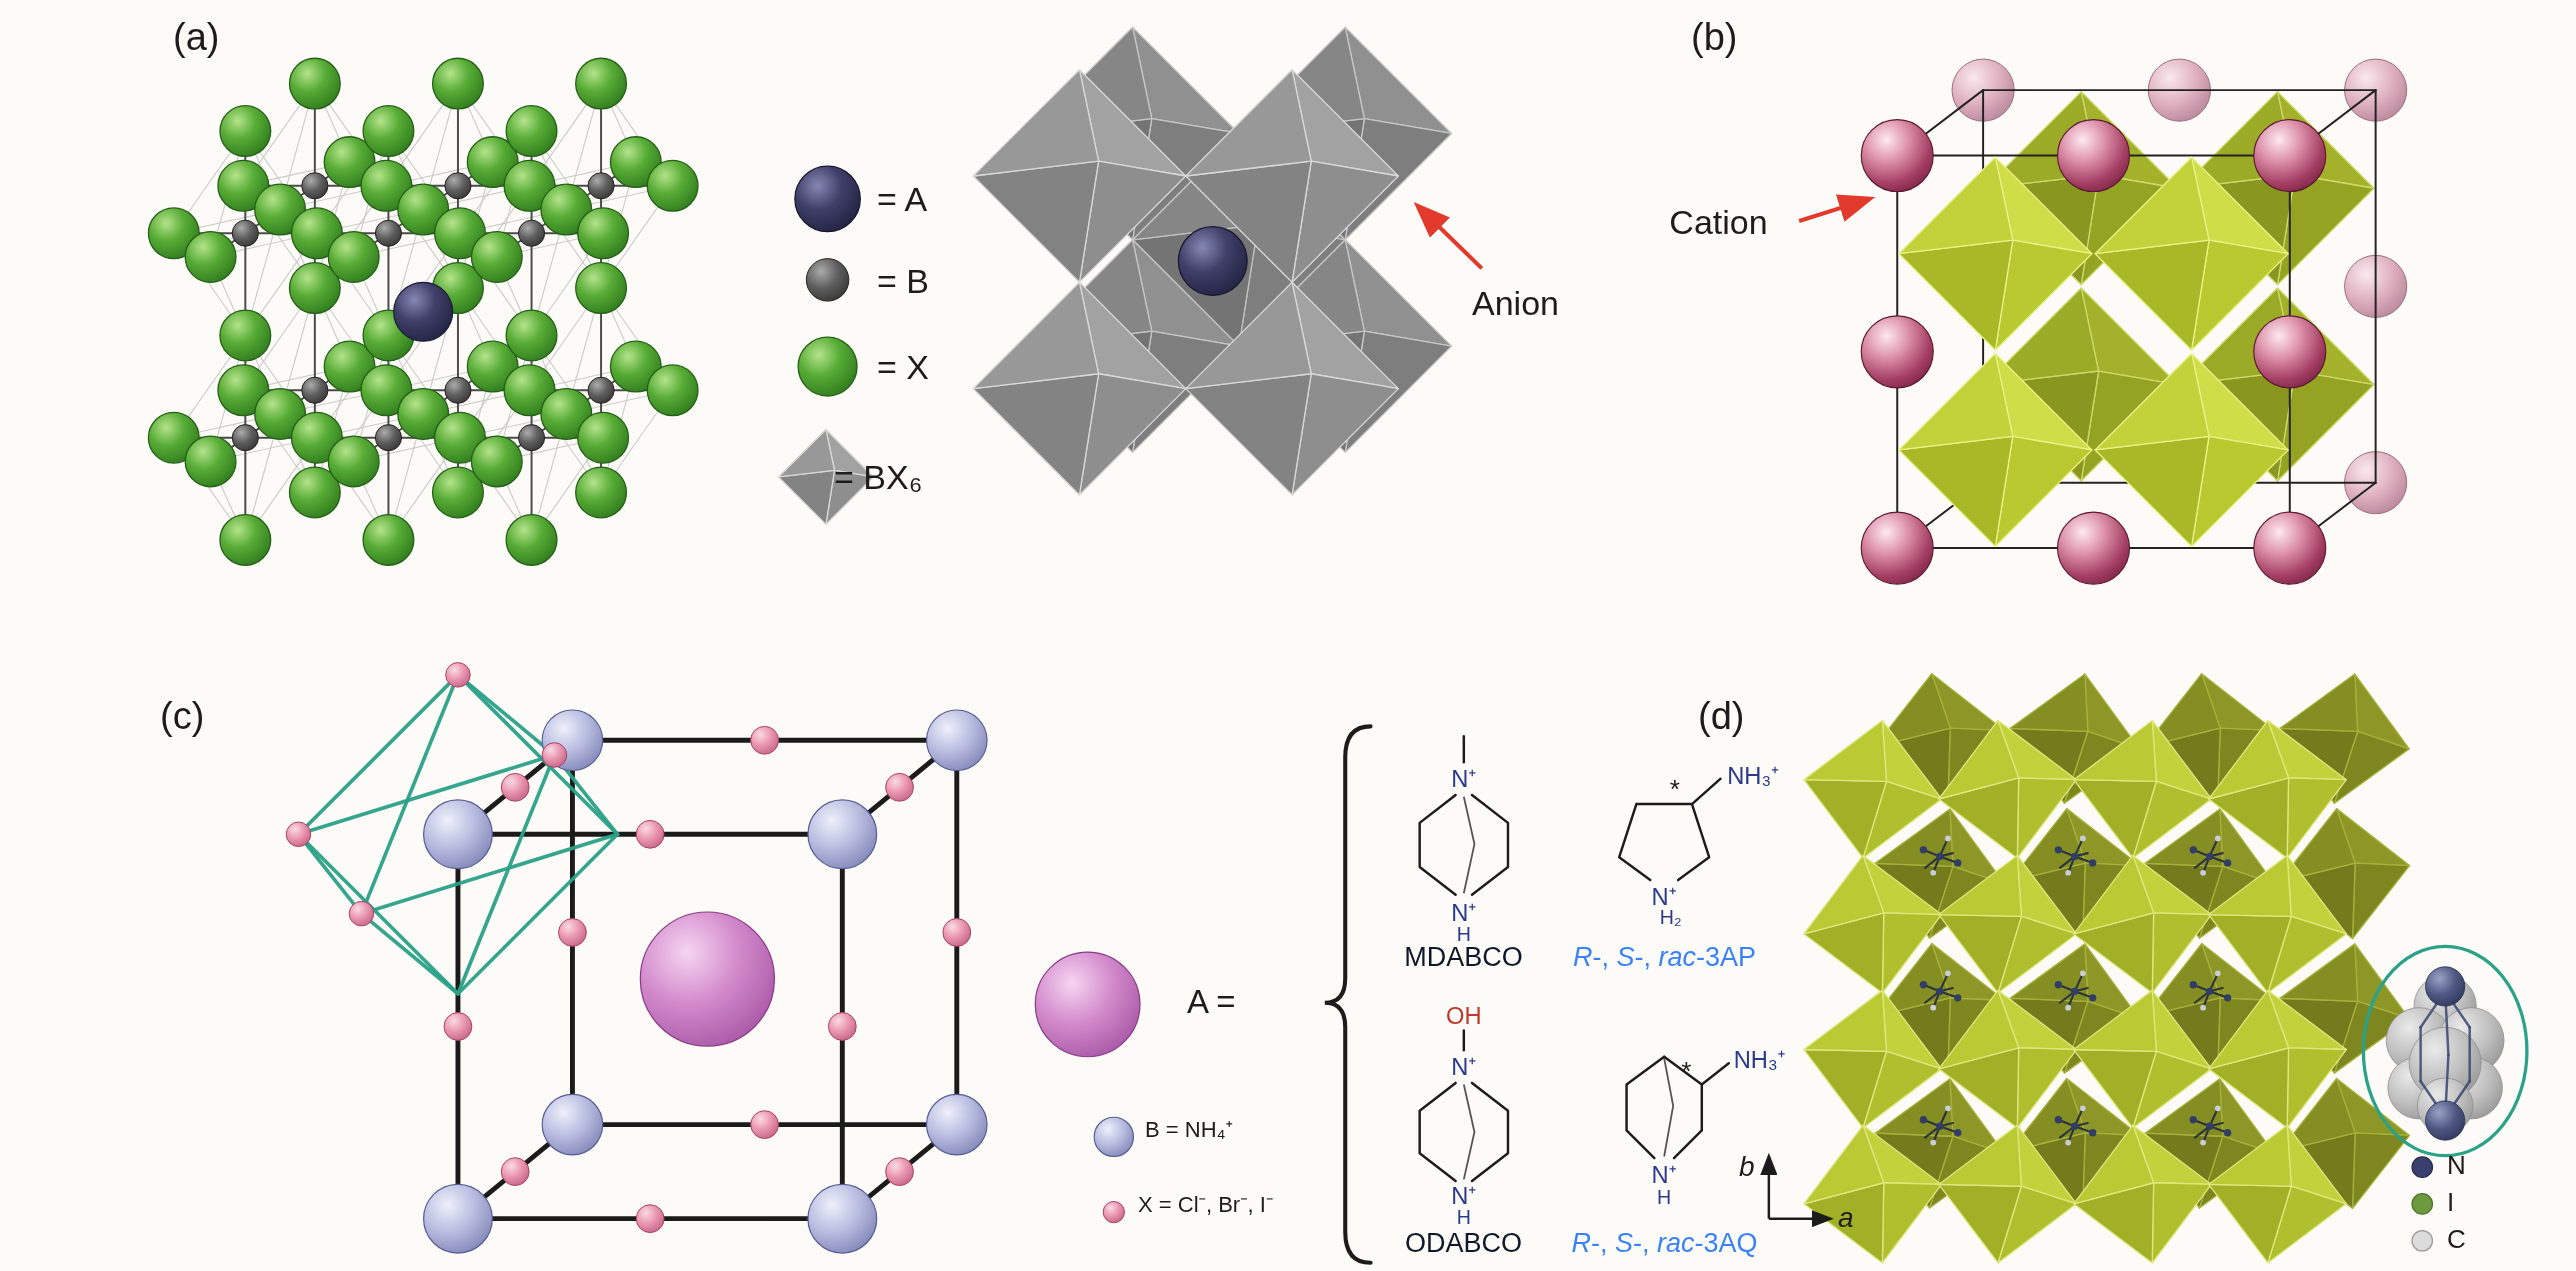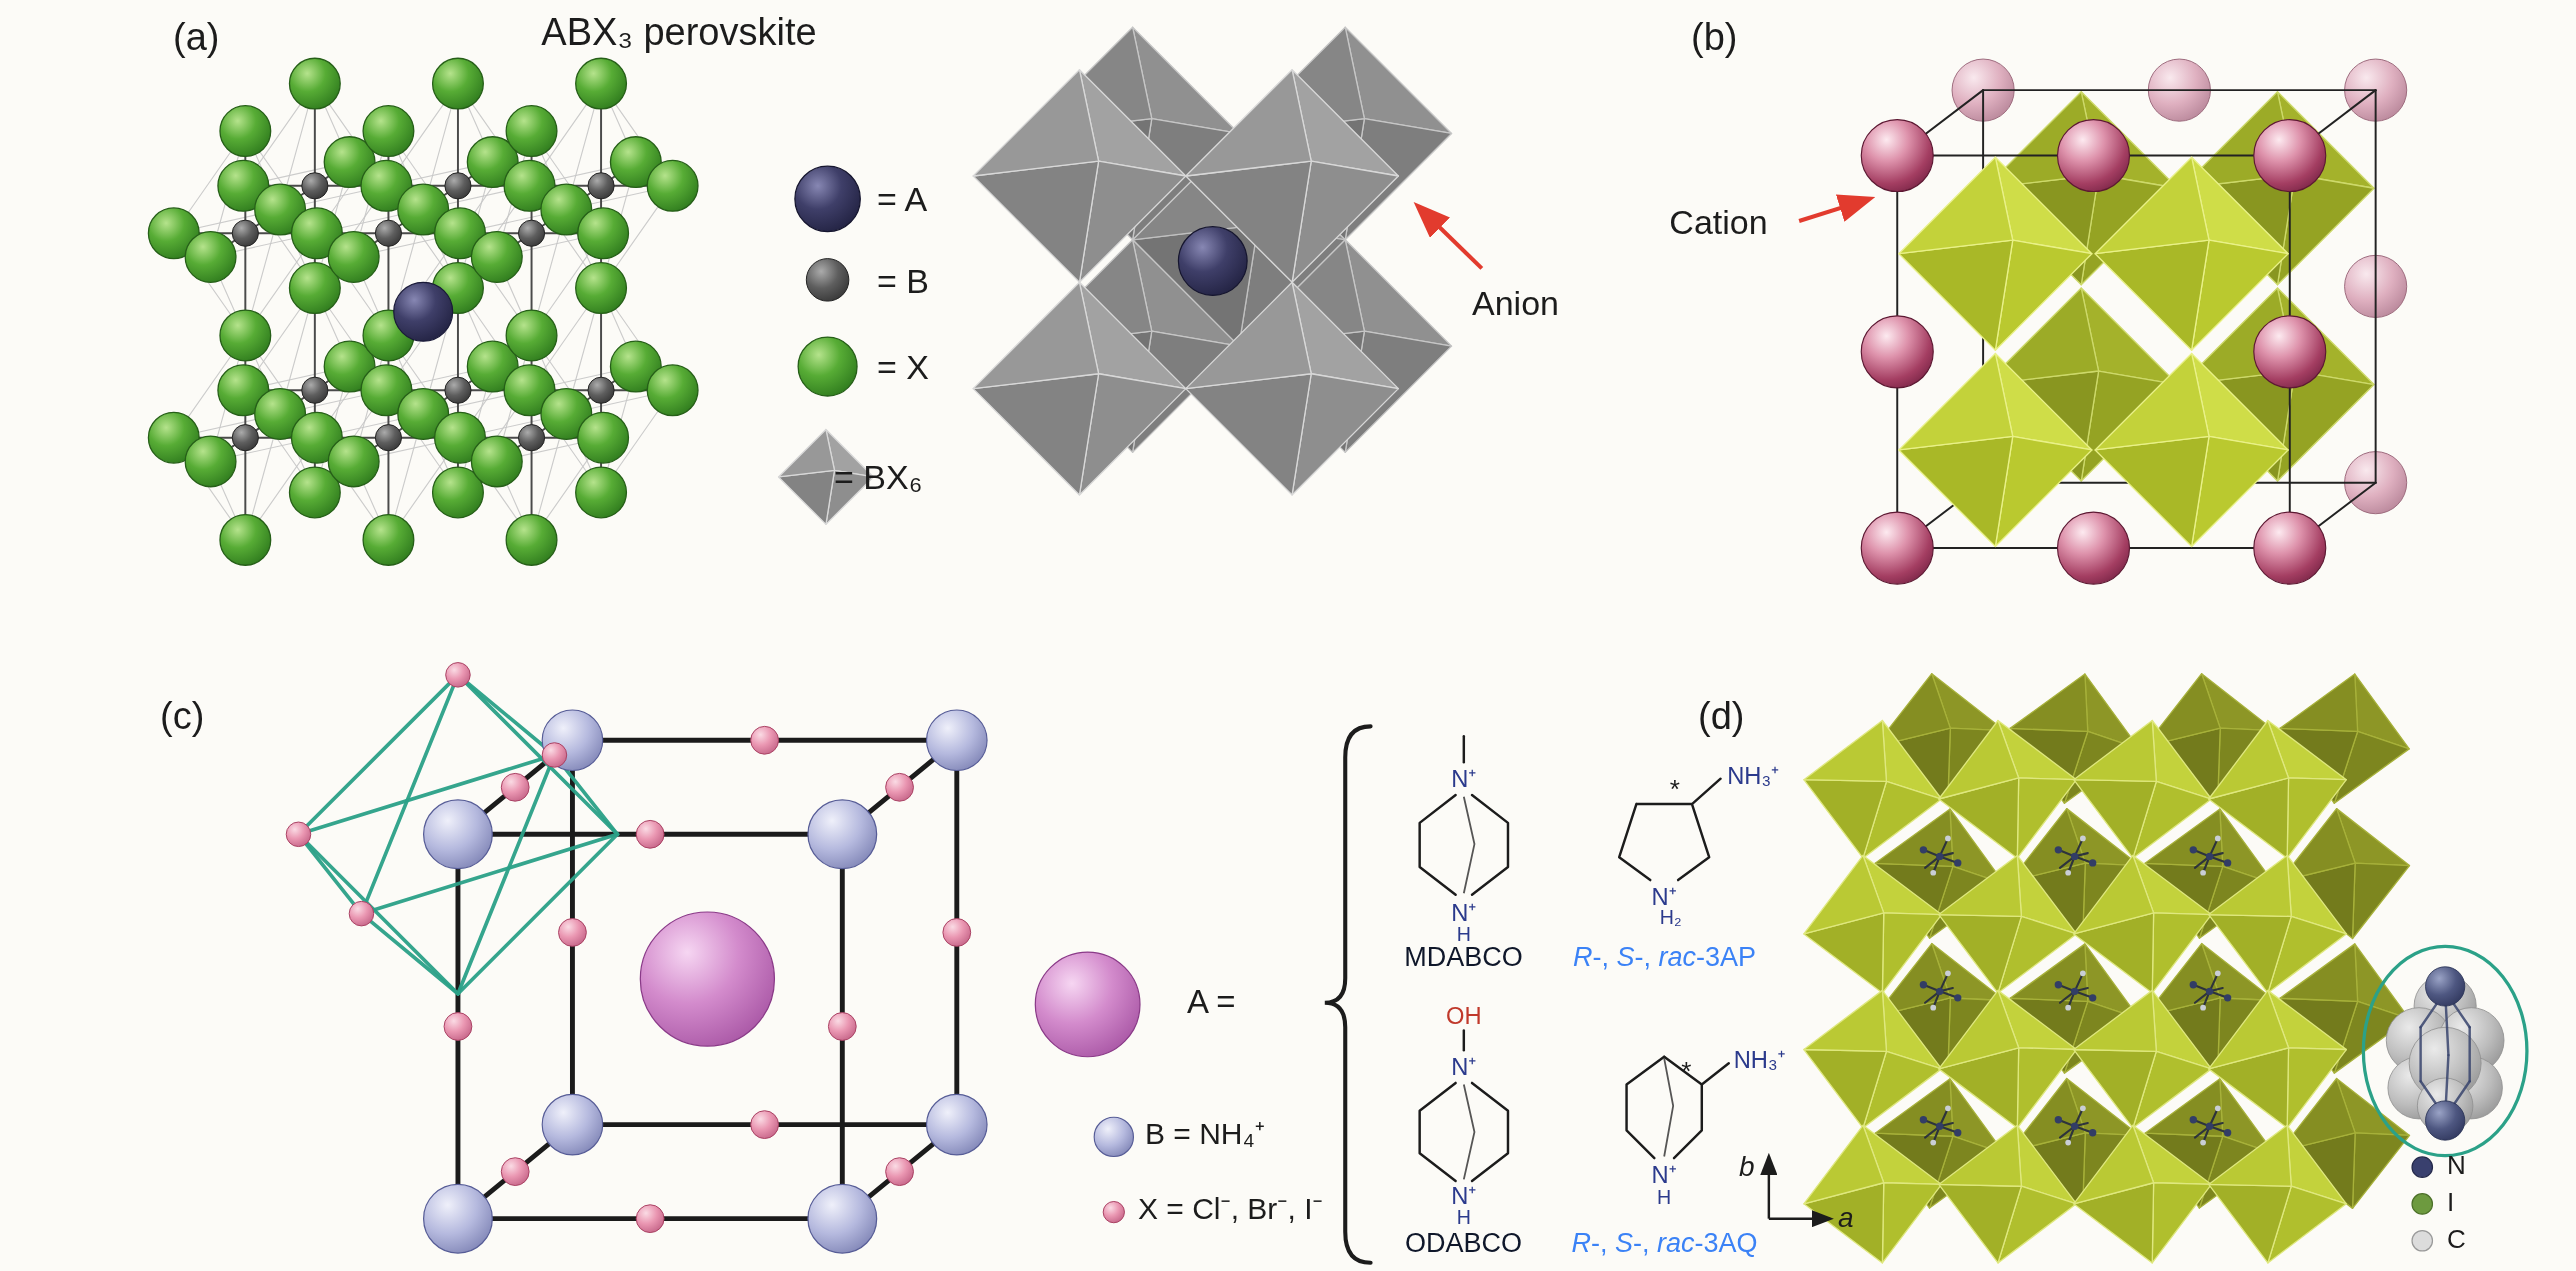--- a/index.html
+++ b/index.html
@@ -1,20 +1,20 @@
 <!DOCTYPE html>
 <html style="font-size:13px"><head>
 <meta charset="utf-8">
 <style>
   *{margin:0;padding:0;box-sizing:border-box}
   html,body{width:2576px;height:1272px;background:#fcfbf7;font-family:"Liberation Sans",sans-serif;color:#1c1c1c;overflow:hidden}
   #canvas{position:relative;width:2576px;height:1272px}
   svg#art{position:absolute;left:0;top:0}
   .lbl{position:absolute;line-height:1.15;white-space:nowrap}
-  .fs46{font-size:38px}.fs42{font-size:34px}.fs40{font-size:33px}.fs36{font-size:30px}.fs33{font-size:27px}.fs34{font-size:28px}.fs32{font-size:26px}
+  .fs46{font-size:38px}.fs42{font-size:34px}.fs40{font-size:33px}.fs36{font-size:22px}.fs33{font-size:27px}.fs34{font-size:28px}.fs32{font-size:26px}
   .center{text-align:center}.right{text-align:center}
   .teal{color:#0f172a}.sage{color:#3b82f6}
   .ital{font-style:italic}
   text{font-family:"Liberation Sans",sans-serif}
   .chem{font-size:29px;fill:#2b3a8c}
   .chem-sm{font-size:24px;fill:#2b3a8c}
   .chem-red{font-size:29px;fill:#c0392b}
   .star{font-size:32px;fill:#1c1c1c}
   .bond{stroke:#1c1c1c;stroke-width:3;fill:none;stroke-linecap:round;stroke-linejoin:round}
   .bond-thin{stroke:#2c2c2c;stroke-width:2.2;fill:none;opacity:.8}
@@ -959,21 +959,20 @@
         <circle cx="2962" cy="1472" r="12.5" fill="#6d9a3f" stroke="#4c7028" stroke-width="1.5"></circle>
         <circle cx="2962" cy="1517" r="12.5" fill="#dcdcdc" stroke="#9a9a9a" stroke-width="1.5"></circle>
       </g>
   <g>
     <line x1="2163" y1="1490" x2="2163" y2="1414" stroke="#1c1c1c" stroke-width="3" marker-end="url(#ahk)"></line>
     <line x1="2163" y1="1490" x2="2238" y2="1490" stroke="#1c1c1c" stroke-width="3" marker-end="url(#ahk)"></line>
   </g>
 </svg>
 
 <div class="lbl fs46" style="left:173px;top:16.4px">(a)</div>
-<div class="lbl fs46 center" style="left:491px;top:11.4px;width:376px">ABX₃ perovskite</div>
 <div class="lbl fs42" style="left:877px;top:180px">= A</div>
 <div class="lbl fs42" style="left:877px;top:262px">= B</div>
 <div class="lbl fs42" style="left:877px;top:348px">= X</div>
 <div class="lbl fs42" style="left:834px;top:458px">= BX₆</div>
 <div class="lbl fs42" style="left:1472px;top:284px">Anion</div>
 
 <div class="lbl fs46" style="left:1691px;top:16.4px">(b)</div>
 <div class="lbl fs42 right" style="left:1650px;top:203px;width:137px">Cation</div>
 
 <div class="lbl fs46" style="left:160px;top:695px">(c)</div>

